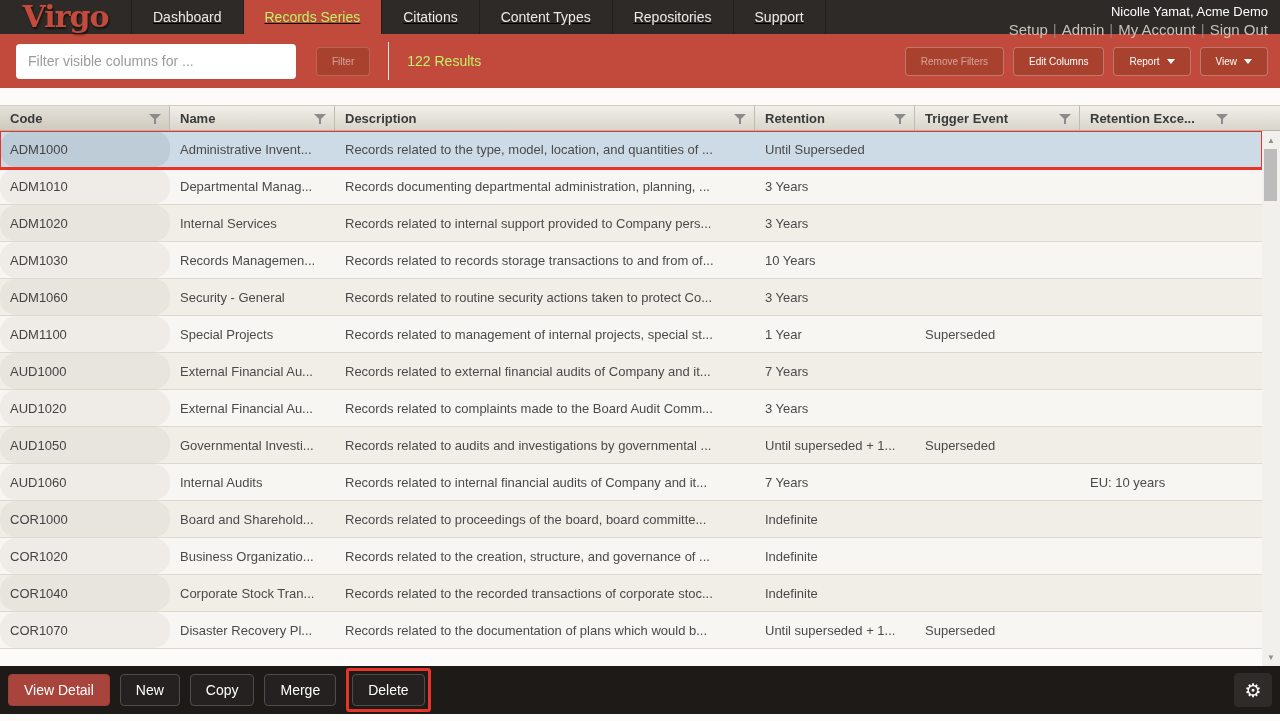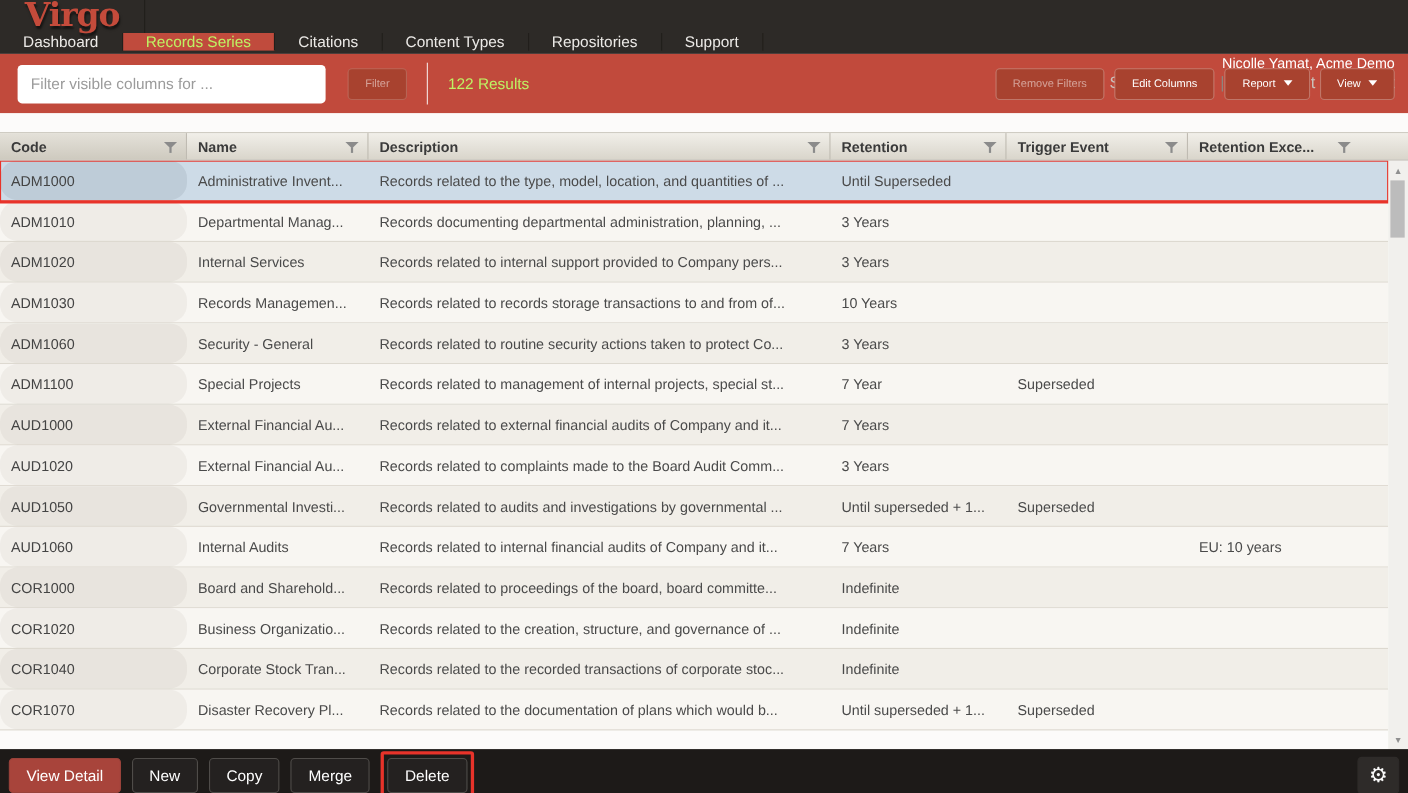--- a/index.html
+++ b/index.html
@@ -1,26 +1,26 @@
 <!DOCTYPE html>
 <html><head>
 <meta charset="utf-8">
 <style>
   * { margin:0; padding:0; box-sizing:border-box; }
   html,body { width:1280px; height:721px; overflow:hidden;
     font-family:"Liberation Sans", sans-serif; background:#fcfbfa; }
 
   
-  .topnav { height:49px; background:#2d2a27; display:flex; align-items:stretch;flex-direction:column; }
+  .topnav { height:34px; background:#2d2a27; display:flex; align-items:stretch; }
   .logo-box { width:132px; display:flex; align-items:center; justify-content:center;
     border-right:1px solid #211e1b; }
   .logo { font-family:"DejaVu Serif", serif; font-size:30px; font-weight:bold;
     color:#c44b3b; letter-spacing:-1px; line-height:1;
     text-shadow:1px 2px 2px rgba(0,0,0,0.55); }
-  .nav-tabs { display:flex; align-items:stretch; }
+  .nav-tabs { display:flex; align-items:stretch;text-decoration:underline; }
   .nav-item { padding:0 21px; display:flex; align-items:center; font-size:14px;
     color:#eceae7; cursor:pointer; border-right:1px solid #211e1b; }
   .nav-item.active { background:#c04b3d; color:#bef264; }
   .user-block { margin-left:auto; padding:3px 12px 0 0; text-align:right; line-height:18px; }
   .user-name { color:#fff; font-size:13px; }
   .user-links { font-size:15px; color:#8d857e; }
   .user-links a { color:#c9c1ba; text-decoration:none; cursor:pointer; }
   .user-links .sep { margin:0 5px; }
 
   
@@ -187,21 +187,21 @@
           <div class="cell c1">Security - General</div>
           <div class="cell c2">Records related to routine security actions taken to protect Co...</div>
           <div class="cell c3">3 Years</div>
           <div class="cell c4"></div>
           <div class="cell c5"></div>
         </div>
         <div class="row">
           <div class="cell c0">ADM1100</div>
           <div class="cell c1">Special Projects</div>
           <div class="cell c2">Records related to management of internal projects, special st...</div>
-          <div class="cell c3">7 Year</div>
+          <div class="cell c3">1 Year</div>
           <div class="cell c4">Superseded</div>
           <div class="cell c5"></div>
         </div>
         <div class="row">
           <div class="cell c0">AUD1000</div>
           <div class="cell c1">External Financial Au...</div>
           <div class="cell c2">Records related to external financial audits of Company and it...</div>
           <div class="cell c3">7 Years</div>
           <div class="cell c4"></div>
           <div class="cell c5"></div>

